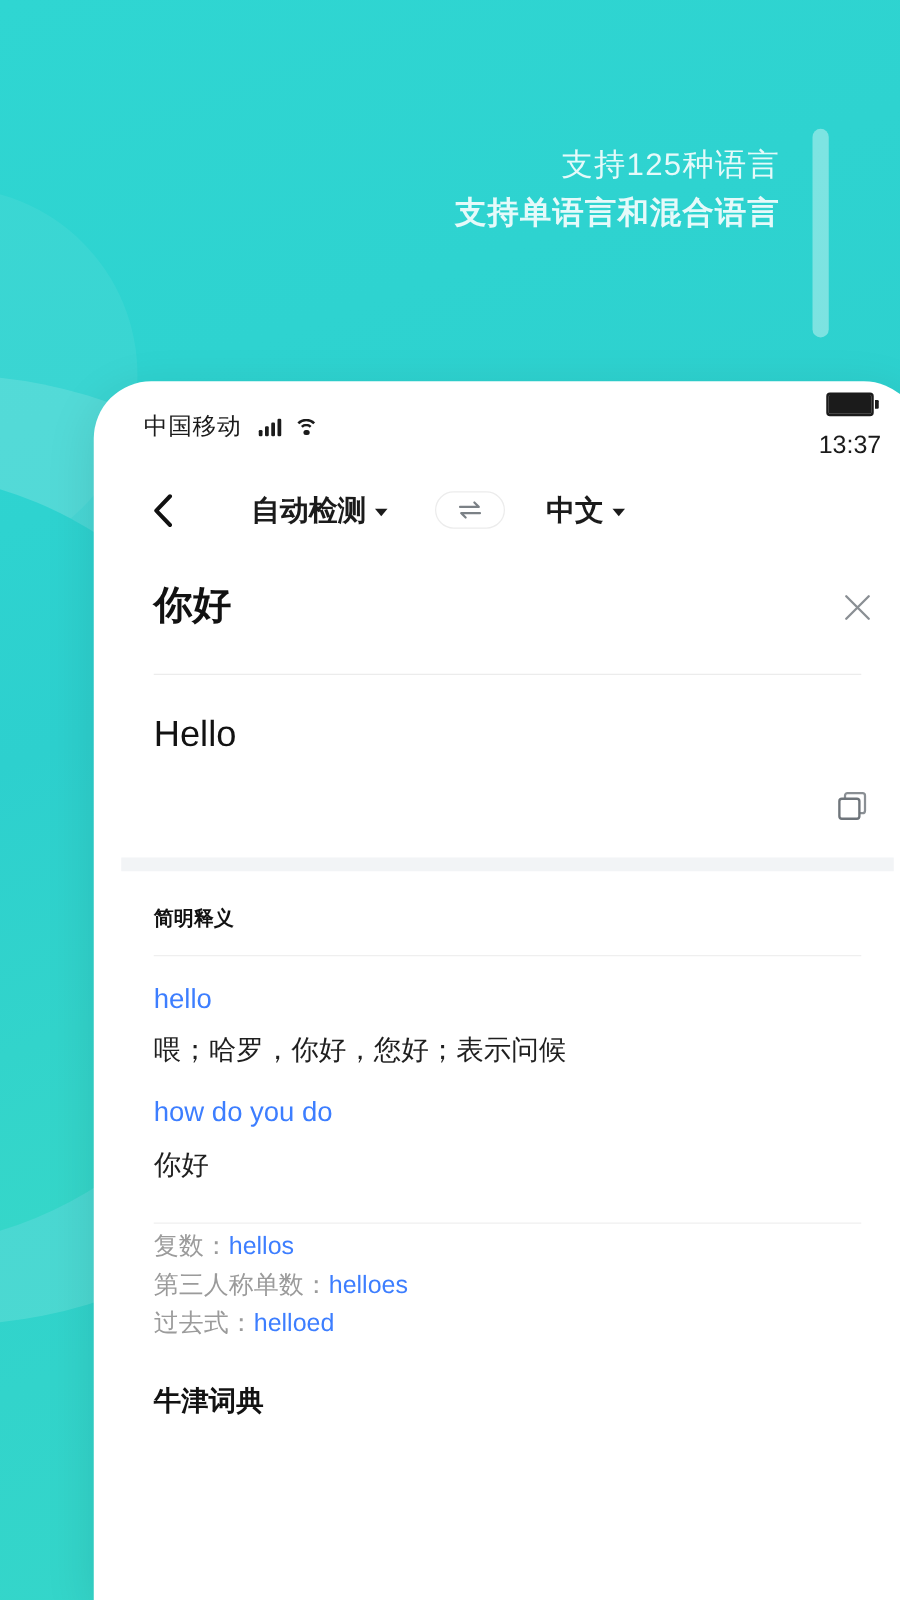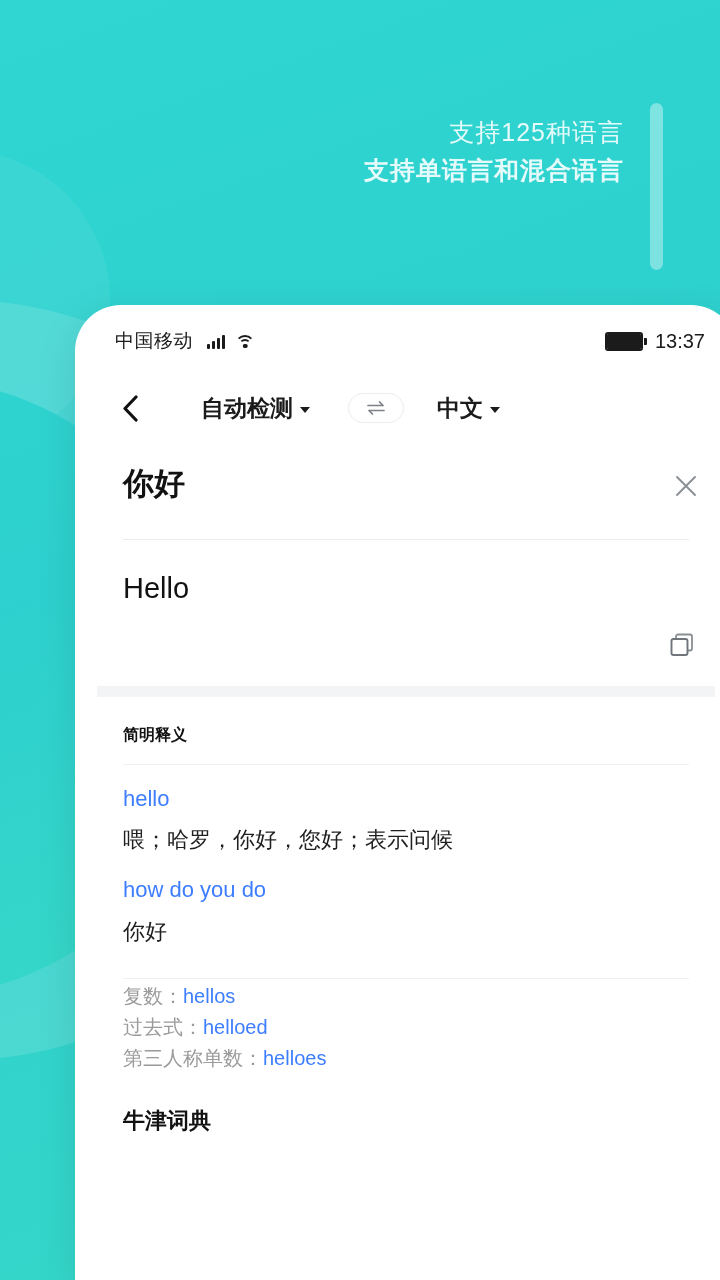--- a/index.html
+++ b/index.html
@@ -103,21 +103,21 @@
     border-left-color:transparent;
     border-right-color:transparent;
     border-radius:50%;
   }
   .wifi span:nth-child(1){ width:20px; height:20px; top:1px; }
   .wifi span:nth-child(2){ width:12px; height:12px; top:5px; }
   .wifi span:nth-child(3){
     width:4.5px;height:4.5px;top:10px;border-radius:50%;
     background:#1b1b1b;border:none;
   }
-  .sb-right{ margin-left:auto; display:flex; align-items:center; gap:12px; }
+  .sb-right{ margin-left:auto; display:flex; align-items:center; gap:12px;flex-direction:column; }
   .battery{ position:relative; width:38px; height:19px; }
   .battery .shell{
     position:absolute; inset:0;
     border:2px solid #1b1b1b; border-radius:3px;
   }
   .battery .fill{
     position:absolute; left:2px; top:2px; bottom:2px; right:2px;
     background:#1b1b1b; border-radius:1px;
   }
   .battery .cap{
@@ -324,22 +324,22 @@
       <div class="entry-term">how do you do</div>
       <div class="entry-def">你好</div>
     </div>
 
     <div class="forms-rule"></div>
 
     <div class="form-row">
       <span>复数：</span><span class="val">hellos</span>
     </div>
     <div class="form-row">
+      <span>第三人称单数：</span><span class="val">helloes</span>
+    </div>
+    <div class="form-row">
       <span>过去式：</span><span class="val">helloed</span>
     </div>
-    <div class="form-row">
-      <span>第三人称单数：</span><span class="val">helloes</span>
-    </div>
 
     <div class="oxford">牛津词典</div>
   </div>
 
 </div>
 
 </body></html>

